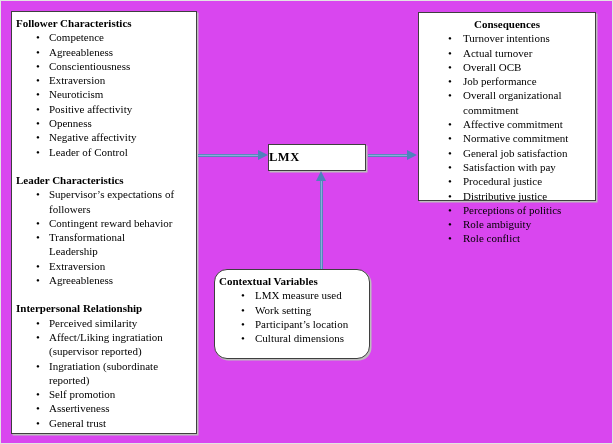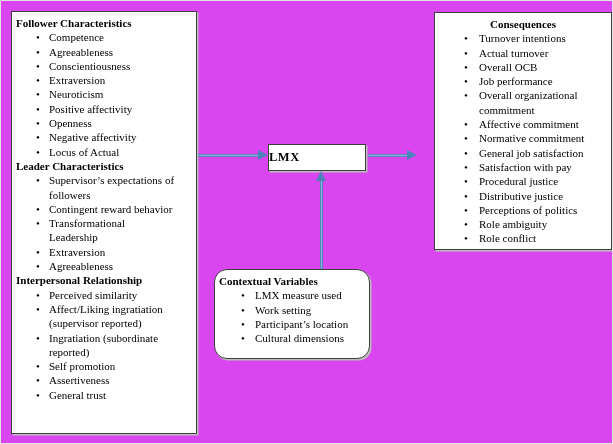--- a/index.html
+++ b/index.html
@@ -29,41 +29,41 @@
     padding: 4px 4px;
     font-size: 11px;
     line-height: 14.3px;
   }
   .box h2 {
     margin: 0;
     font-size: 11px;
     line-height: 14.3px;
     font-weight: bold;
   }
-  .section + .section { }
+  .section + .section { margin-top: 14px; }
   ul.blist {
     margin: 0;
     padding: 0;
     list-style: none;
   }
   ul.blist li {
     position: relative;
     white-space: pre-line;
   }
   ul.blist li::before {
     content: "\2022";
     position: absolute;
     left: -13px;
     top: 0;
   }
   
   .box-left { left: 10px; top: 10px; width: 186px; height: 423px; }
   .box-left ul.blist { padding-left: 33px; padding-right: 2px; }
   
-  .box-right { left: 433px; top: 11px; width: 178px; height: 238px; }
+  .box-right { left: 417px; top: 11px; width: 178px; height: 189px; }
   .box-right h2 { text-align: center; }
   .box-right ul.blist { padding-left: 40px; }
   .box-right ul.blist li::before { left: -15px; }
   
   .box-ctx { left: 213px; top: 268px; width: 156px; height: 90px; border-radius: 13px; }
   .box-ctx ul.blist { padding-left: 36px; }
   .box-ctx ul.blist li::before { left: -14px; }
   
   .box-lmx {
     left: 267px; top: 143px; width: 98px; height: 27px;
@@ -110,21 +110,21 @@
       <ul class="blist">
 
       <li>Competence</li>
           <li>Agreeableness</li>
           <li>Conscientiousness</li>
           <li>Extraversion</li>
           <li>Neuroticism</li>
           <li>Positive affectivity</li>
           <li>Openness</li>
           <li>Negative affectivity</li>
-          <li>Locus of Actual</li>
+          <li>Leader of Control</li>
         </ul>
     </div>
     <div class="section">
       <h2>Leader Characteristics</h2>
       <ul class="blist">
 
       <li>Supervisor’s expectations of
 followers</li>
           <li>Contingent reward behavior</li>
           <li>Transformational

